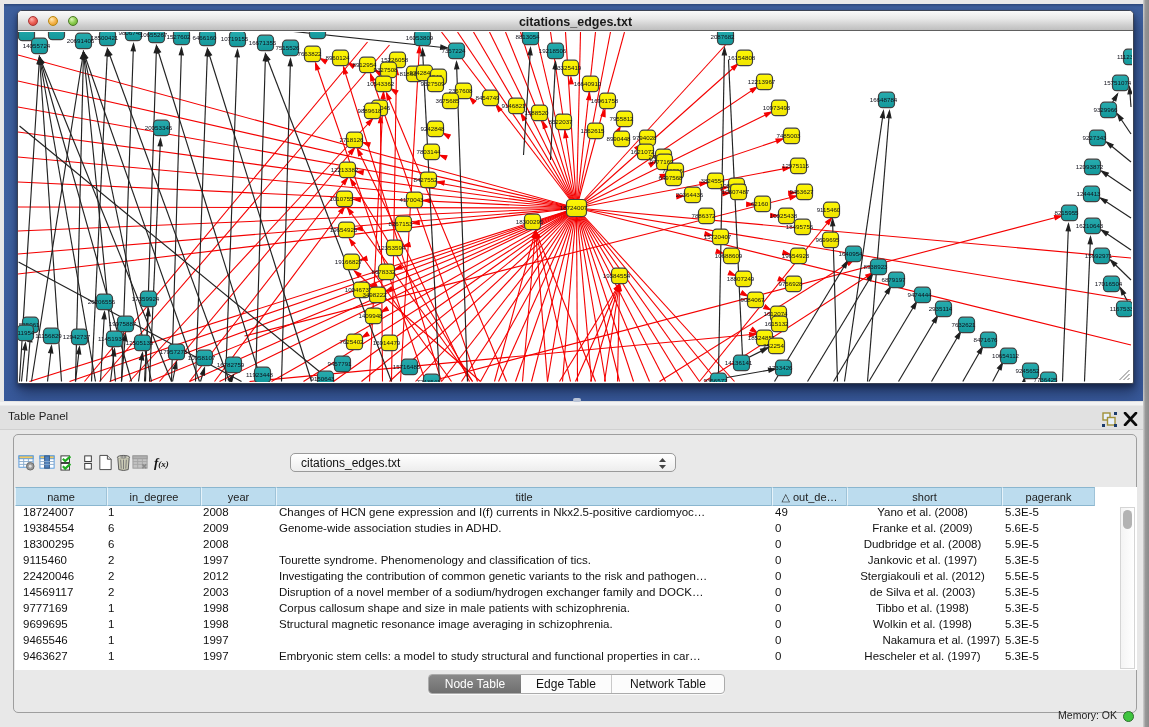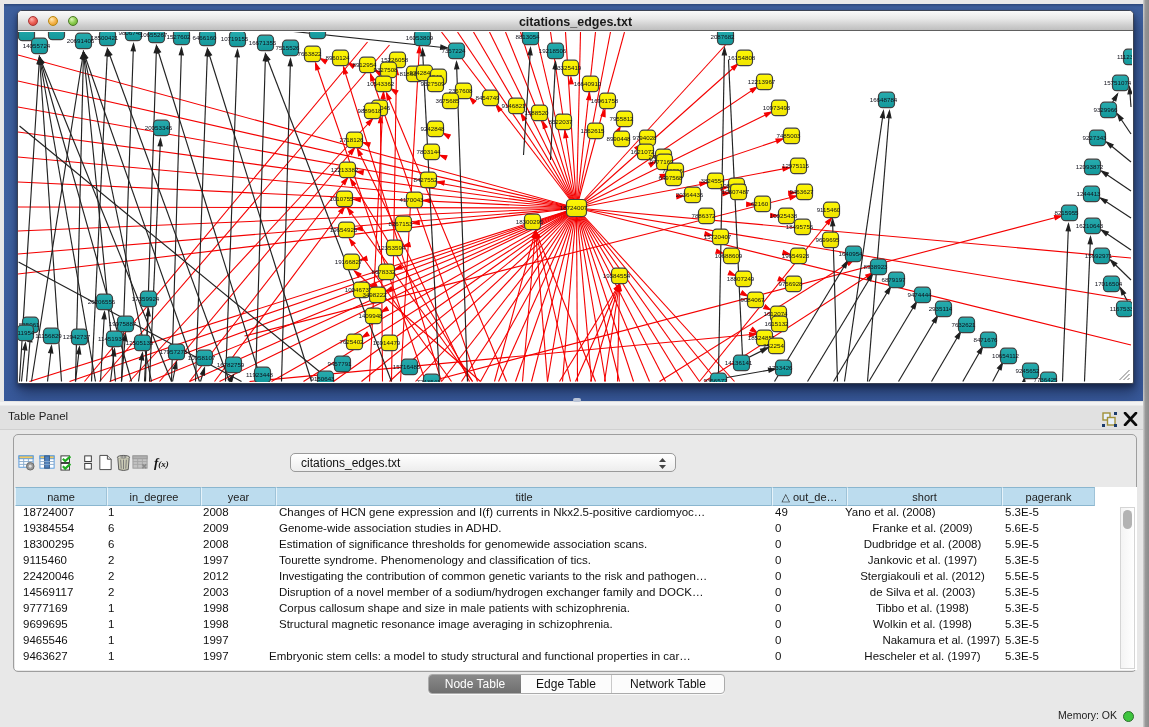--- a/index.html
+++ b/index.html
@@ -15,21 +15,21 @@
   background:linear-gradient(180deg,#fafafa 0,#e9e9e9 40%,#cfcfcf 75%,#bfbfbf 100%); }
 .titlebar .tl { position:absolute; top:5px; width:10px; height:10px; border-radius:50%; }
 .title { position:absolute; width:100%; text-align:center; top:3.5px; font-size:12.5px;
   font-weight:bold; color:#1a1a1a; }
 .graph { position:absolute; left:0px; top:20.5px; width:1114px; height:350px;
   background:#fff; overflow:hidden; }
 .tpbar { position:absolute; left:0; top:402px; width:1143px; height:28px;
   background:linear-gradient(#f3f3f3 0,#f3f3f3 3px,#e1e1e1 4px,#e1e1e1 100%);
   border-bottom:1px solid #d0d0d0; }
 .tpbar .t { position:absolute; left:8px; top:8px; font-size:11.5px; color:#222; }
-.panelbox { position:absolute; left:13px; top:434px; width:1124px; height:238px;
+.panelbox { position:absolute; left:13px; top:434px; width:1124px; height:279px;
   border:1px solid #9e9e9e; border-radius:5px; background:#e9e9e9; }
 .tbi { position:absolute; top:2px; width:17px; height:17px; }
 .dd { position:absolute; left:276px; top:1px; width:386px; height:19px;
   background:linear-gradient(#ffffff,#ededed); border:1px solid #9a9a9a; border-radius:5px;
   font-size:12px; color:#111; padding:2px 0 0 10px; }
 .hdr { position:absolute; left:1px; top:52px; height:19px;
   background:#bcdcee; border-top:1px solid #8ab6cf; border-bottom:1px solid #8ab6cf;
   font-size:11px; color:#222; text-align:center; padding-top:3px;
   border-right:1px solid #9fc3d8; border-left:1px solid #e6f3fa; }
 .tablewhite { position:absolute; left:1px; top:52px; width:1122px; height:183px; background:#fff; }
@@ -759,37 +759,36 @@
   <div style="position:absolute;left:1106px;top:72px;width:15px;height:162px;background:linear-gradient(90deg,#f4f4f4,#fff);border:1px solid #d5d5d5">
     <div style="position:absolute;left:1.5px;top:2px;width:9px;height:19px;border-radius:5px;background:#b3b3b3"></div>
   </div>
 </div>
 <div class="row" style="top:506px">
 <span style="left:23px">18724007</span>
     <span style="left:108px">1</span>
     <span style="left:203px">2008</span>
 <span style="left:279px">Changes of HCN gene expression and I(f) currents in Nkx2.5‑positive cardiomyoc…</span>
     <span style="left:775px">49</span>
-<span style="left:845px;width:155px;text-align:left">Yano et al. (2008)</span>
+<span style="left:845px;width:155px;text-align:center">Yano et al. (2008)</span>
     <span style="left:1005px">5.3E‑5</span>
   </div>
 <div class="row" style="top:522px">
 <span style="left:23px">19384554</span>
     <span style="left:108px">6</span>
     <span style="left:203px">2009</span>
 <span style="left:279px">Genome‑wide association studies in ADHD.</span>
     <span style="left:775px">0</span>
 <span style="left:845px;width:155px;text-align:center">Franke et al. (2009)</span>
     <span style="left:1005px">5.6E‑5</span>
   </div>
 <div class="row" style="top:538px">
 <span style="left:23px">18300295</span>
     <span style="left:108px">6</span>
     <span style="left:203px">2008</span>
-<span style="left:279px">Estimation of significance thresholds for genomewide association scans.</span>
     <span style="left:775px">0</span>
 <span style="left:845px;width:155px;text-align:center">Dudbridge et al. (2008)</span>
     <span style="left:1005px">5.9E‑5</span>
   </div>
 <div class="row" style="top:554px">
 <span style="left:23px">9115460</span>
     <span style="left:108px">2</span>
     <span style="left:203px">1997</span>
 <span style="left:279px">Tourette syndrome. Phenomenology and classification of tics.</span>
     <span style="left:775px">0</span>
@@ -837,21 +836,21 @@
     <span style="left:108px">1</span>
     <span style="left:203px">1997</span>
     <span style="left:775px">0</span>
 <span style="left:845px;width:155px;text-align:right">Nakamura et al. (1997)</span>
     <span style="left:1005px">5.3E‑5</span>
   </div>
 <div class="row" style="top:650px">
 <span style="left:23px">9463627</span>
     <span style="left:108px">1</span>
     <span style="left:203px">1997</span>
-<span style="left:269px">Embryonic stem cells: a model to study structural and functional properties in car…</span>
+<span style="left:279px">Embryonic stem cells: a model to study structural and functional properties in car…</span>
     <span style="left:775px">0</span>
 <span style="left:845px;width:155px;text-align:center">Hescheler et al. (1997)</span>
     <span style="left:1005px">5.3E‑5</span>
   </div>
 <div class="tabs">
   <div class="sel" style="width:92px">Node Table</div>
     <div style="width:91px;border-right:1px solid #c9c9c9">Edge Table</div>
     <div style="width:112px">Network Table</div>
 </div>
 <div class="mem">Memory: OK</div>

